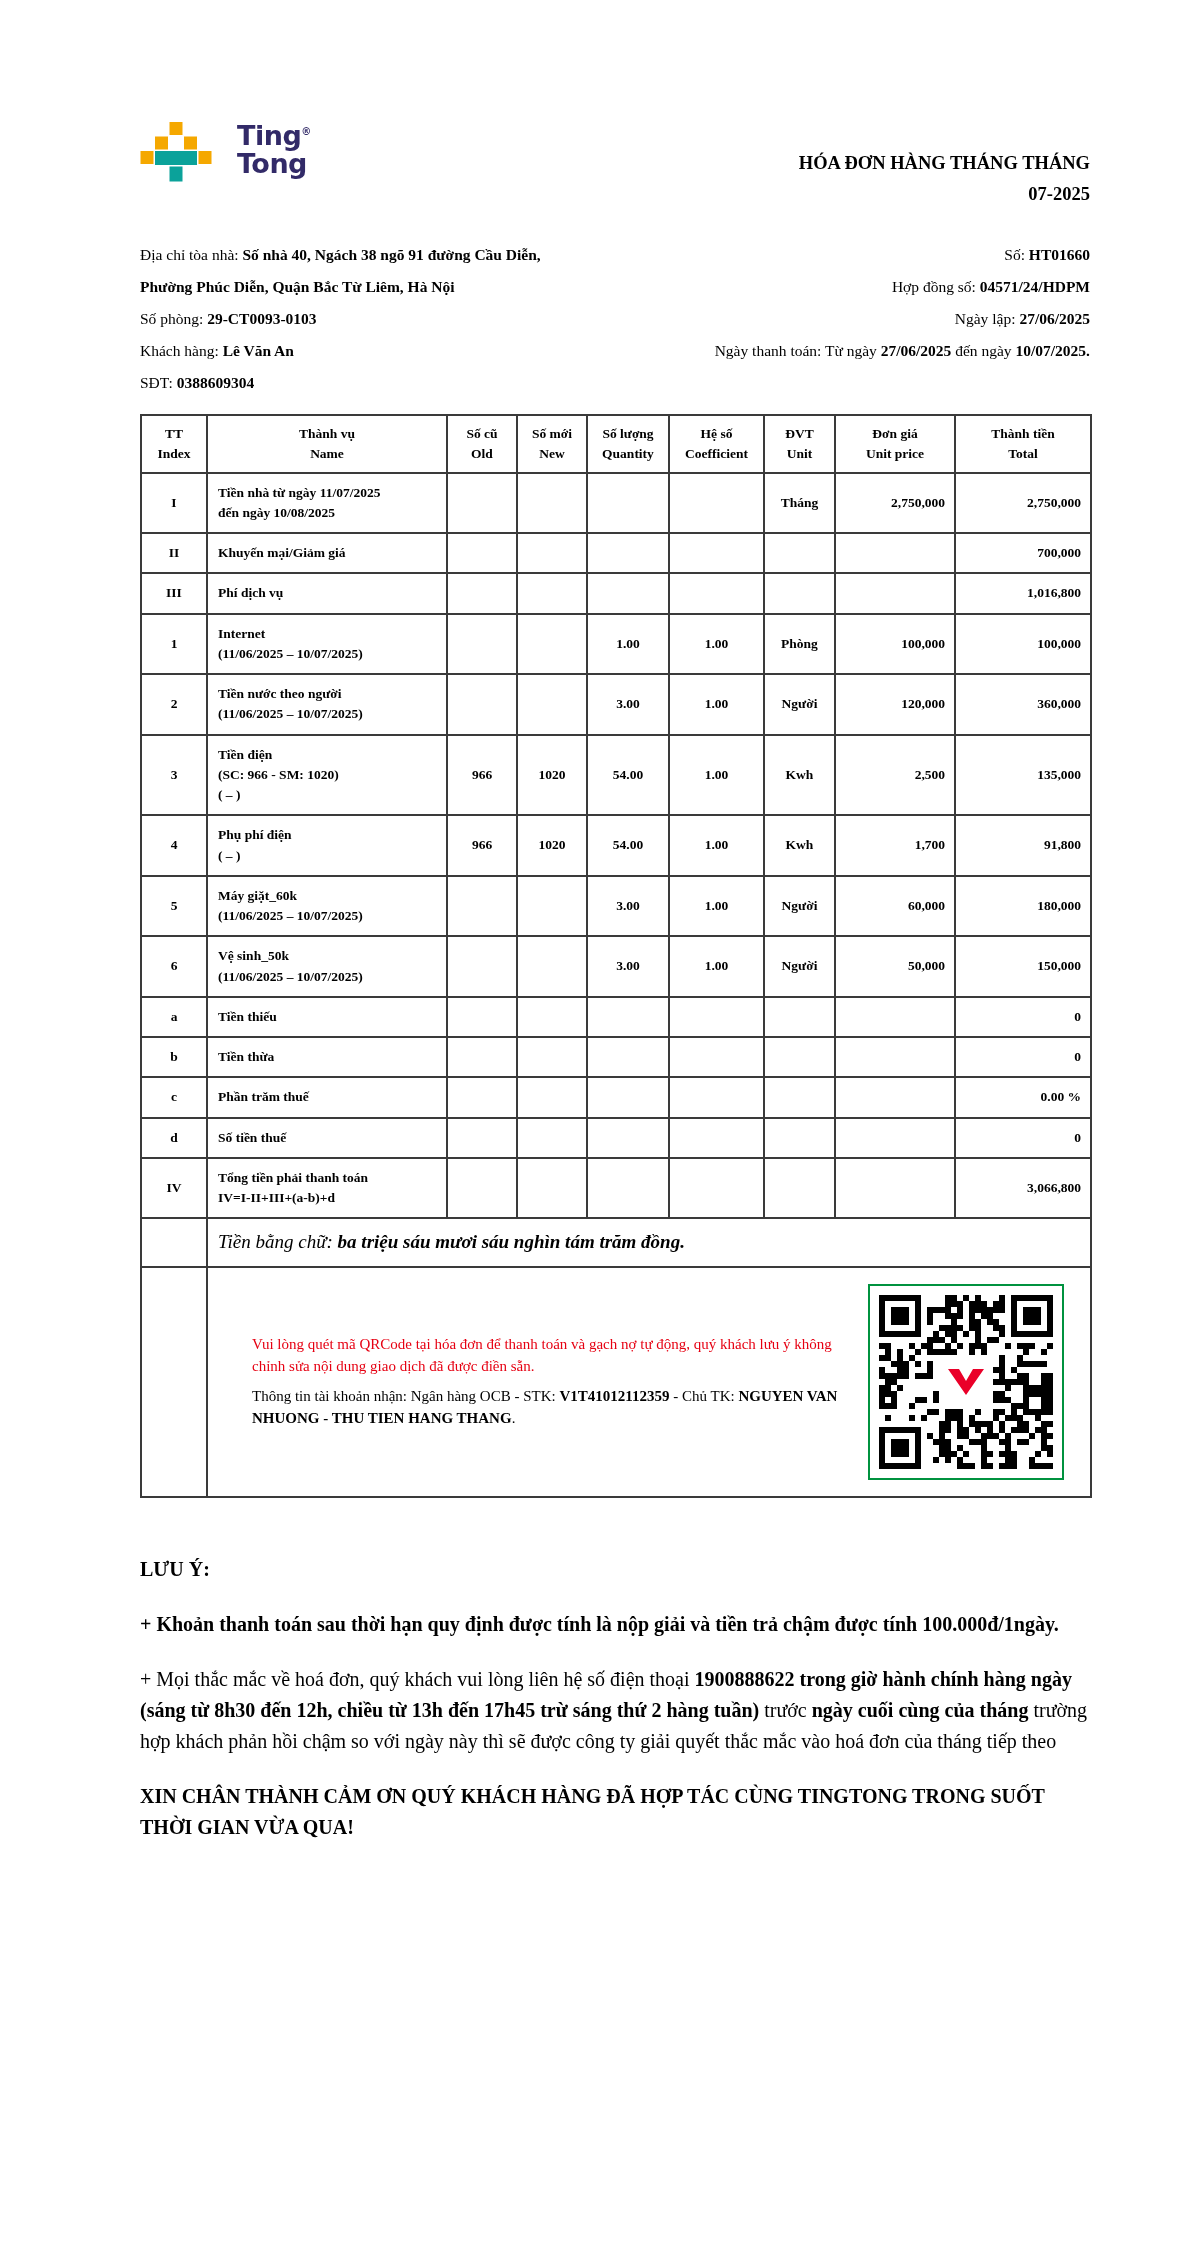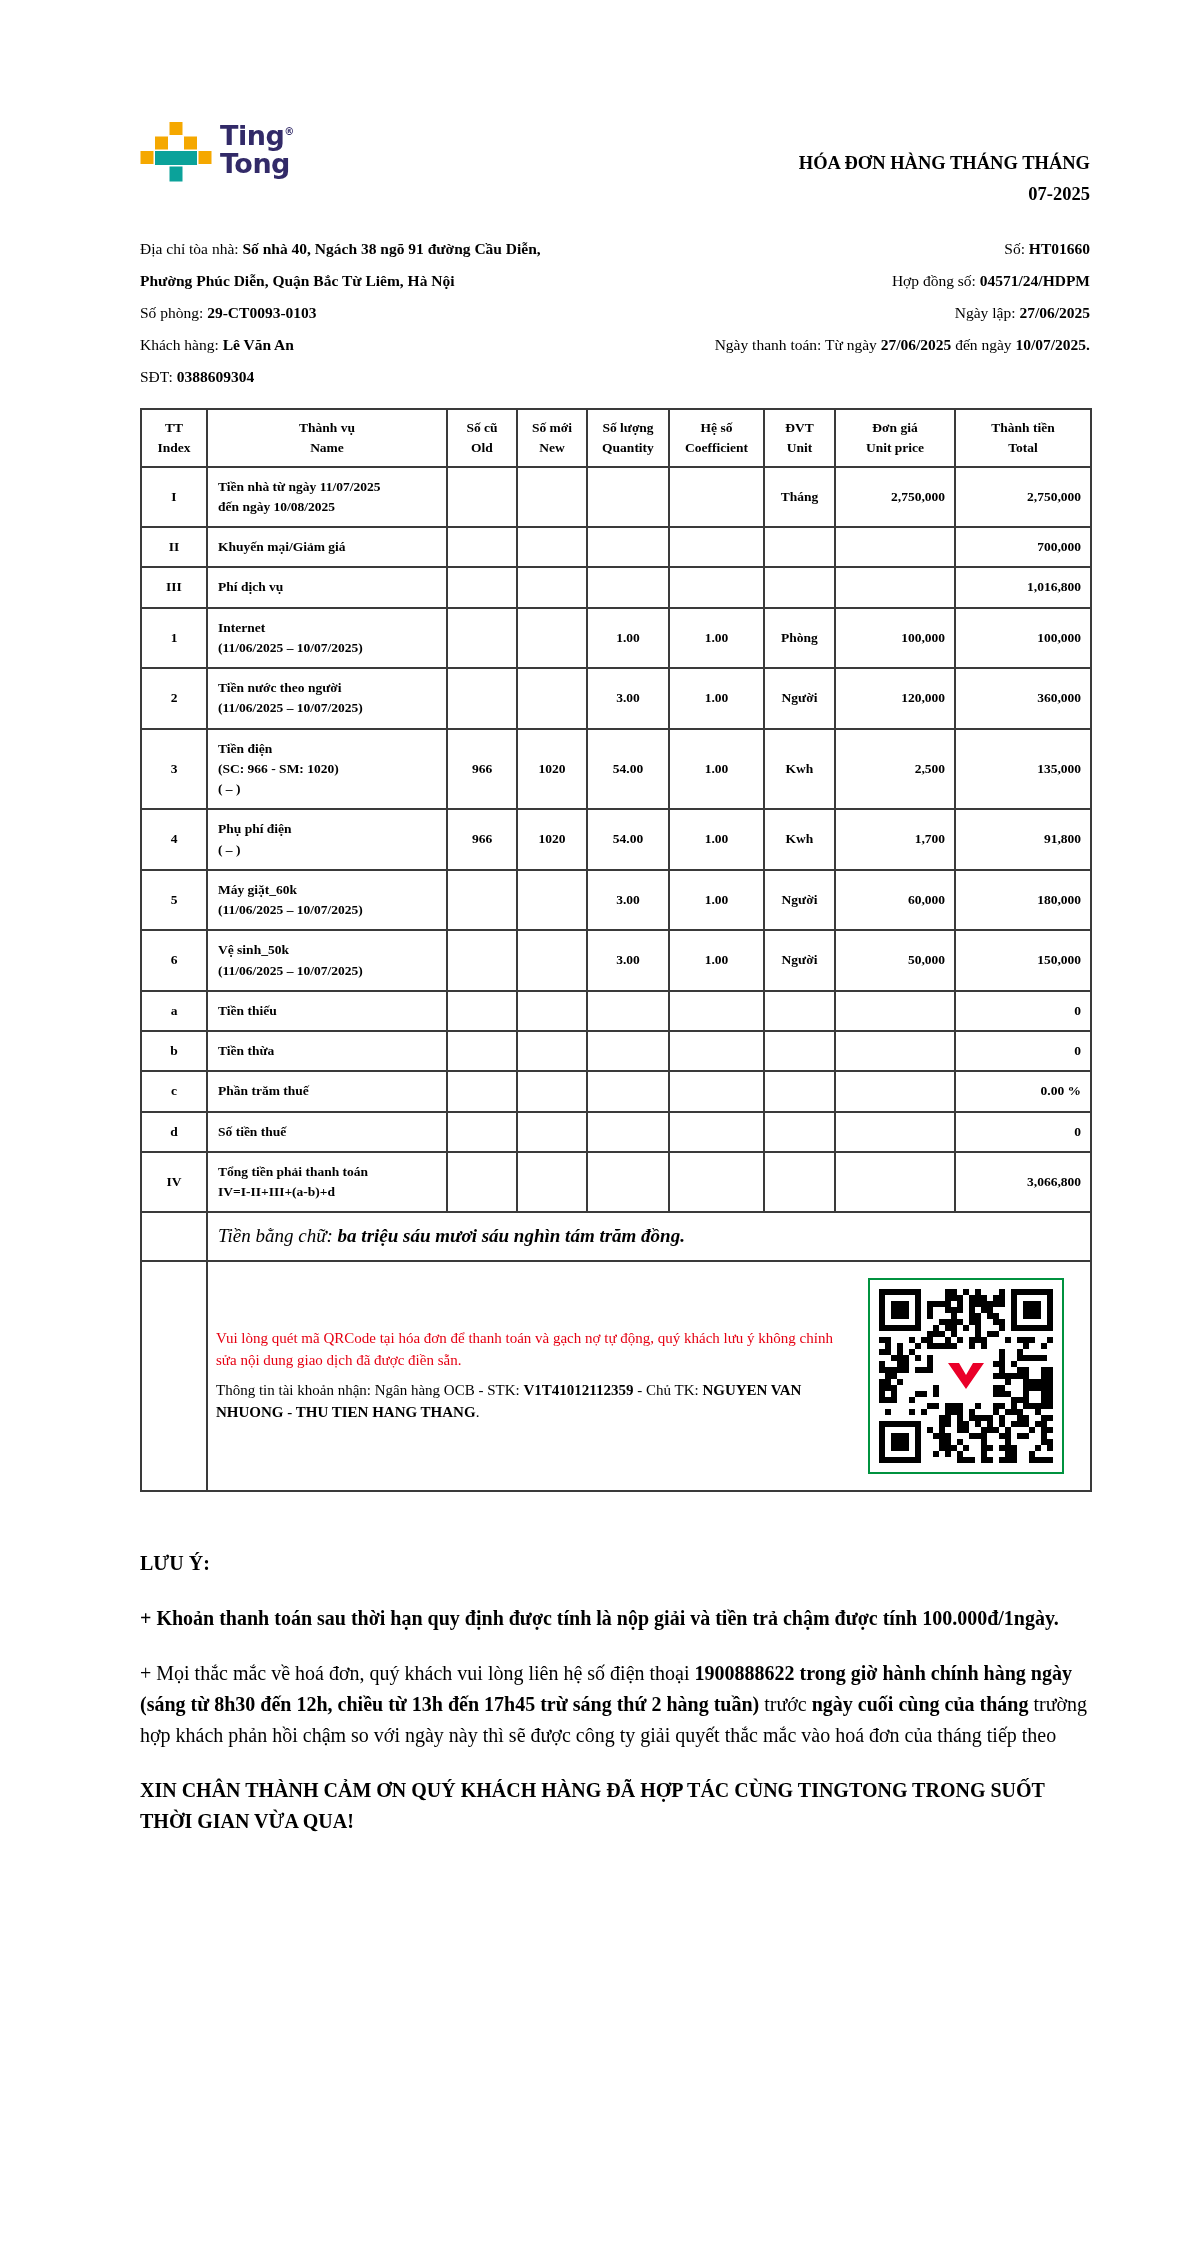--- a/index.html
+++ b/index.html
@@ -2,43 +2,43 @@
 <html><head>
 <meta charset="utf-8">
 <style>
   html,body{margin:0;padding:0;background:#fff;}
   .page{width:1200px;height:2259px;background:#fff;box-sizing:border-box;
         padding:122px 110px 0 140px;font-family:"Liberation Serif",serif;color:#000;
         overflow:hidden;position:relative;}
   .b{font-weight:bold;}
   
   .header-row{display:flex;justify-content:space-between;align-items:flex-start;}
-  .logo{display:flex;align-items:flex-start;gap:8px;}
+  .logo{display:flex;align-items:flex-start;gap:25px;}
   .logo-text{font-family:"DejaVu Sans",sans-serif;font-weight:bold;color:#322a68;
              font-size:27px;line-height:1.02;letter-spacing:-0.5px;}
   .logo-text sup{font-size:10px;vertical-align:super;}
   .doc-title{width:320px;text-align:right;font-weight:bold;font-size:18.5px;line-height:1.7;margin-top:26px;}
   
-  .info-row{display:flex;margin-top:22px;font-size:15.5px;}
+  .info-row{display:flex;margin-top:28px;font-size:15.5px;}
   .info-left{flex:1;}
   .info-right{width:480px;text-align:right;}
   .info-line{line-height:2.06;}
   
   table.invoice{border-collapse:collapse;width:950px;margin-top:16px;font-size:13.5px;table-layout:fixed;}
   table.invoice th,table.invoice td{border:2px solid #3a3a3a;vertical-align:middle;font-weight:bold;}
   table.invoice th{padding:8px 7px;text-align:center;line-height:1.45;}
   table.invoice td{padding:9px 6px;line-height:1.5;}
   .c-tt{text-align:center;}
   .c-name{text-align:left;padding-left:10px!important;}
   .c-num{text-align:center;}
   .c-money{text-align:right;padding-right:9px!important;}
   .words-cell{font-style:italic;font-weight:normal!important;font-size:19px;padding:9px 10px!important;}
   .qr-cell{padding:0!important;}
   .qr-flex{display:flex;align-items:center;gap:20px;padding:16px 26px 16px 8px;min-height:196px;}
-  .qr-texts{flex:1;font-weight:normal;font-size:15px;line-height:1.45;}
+  .qr-texts{flex:1;font-weight:normal;font-size:15px;line-height:1.45;margin-left:36px;}
   .qr-texts p{margin:9px 0;}
   .red{color:#e60012;}
   .qr-box{flex:0 0 auto;width:196px;height:196px;box-sizing:border-box;border:2px solid #00923f;
           background:#fff;padding:9px;}
   .qr-box svg{display:block;}
   
   .notes{margin-top:56px;font-size:20px;line-height:1.55;width:950px;}
   .notes-heading{font-weight:bold;margin:0 0 24px 0;}
   .note1{font-weight:bold;margin:0 0 24px 0;}
   .note2{margin:0 0 24px 0;}

